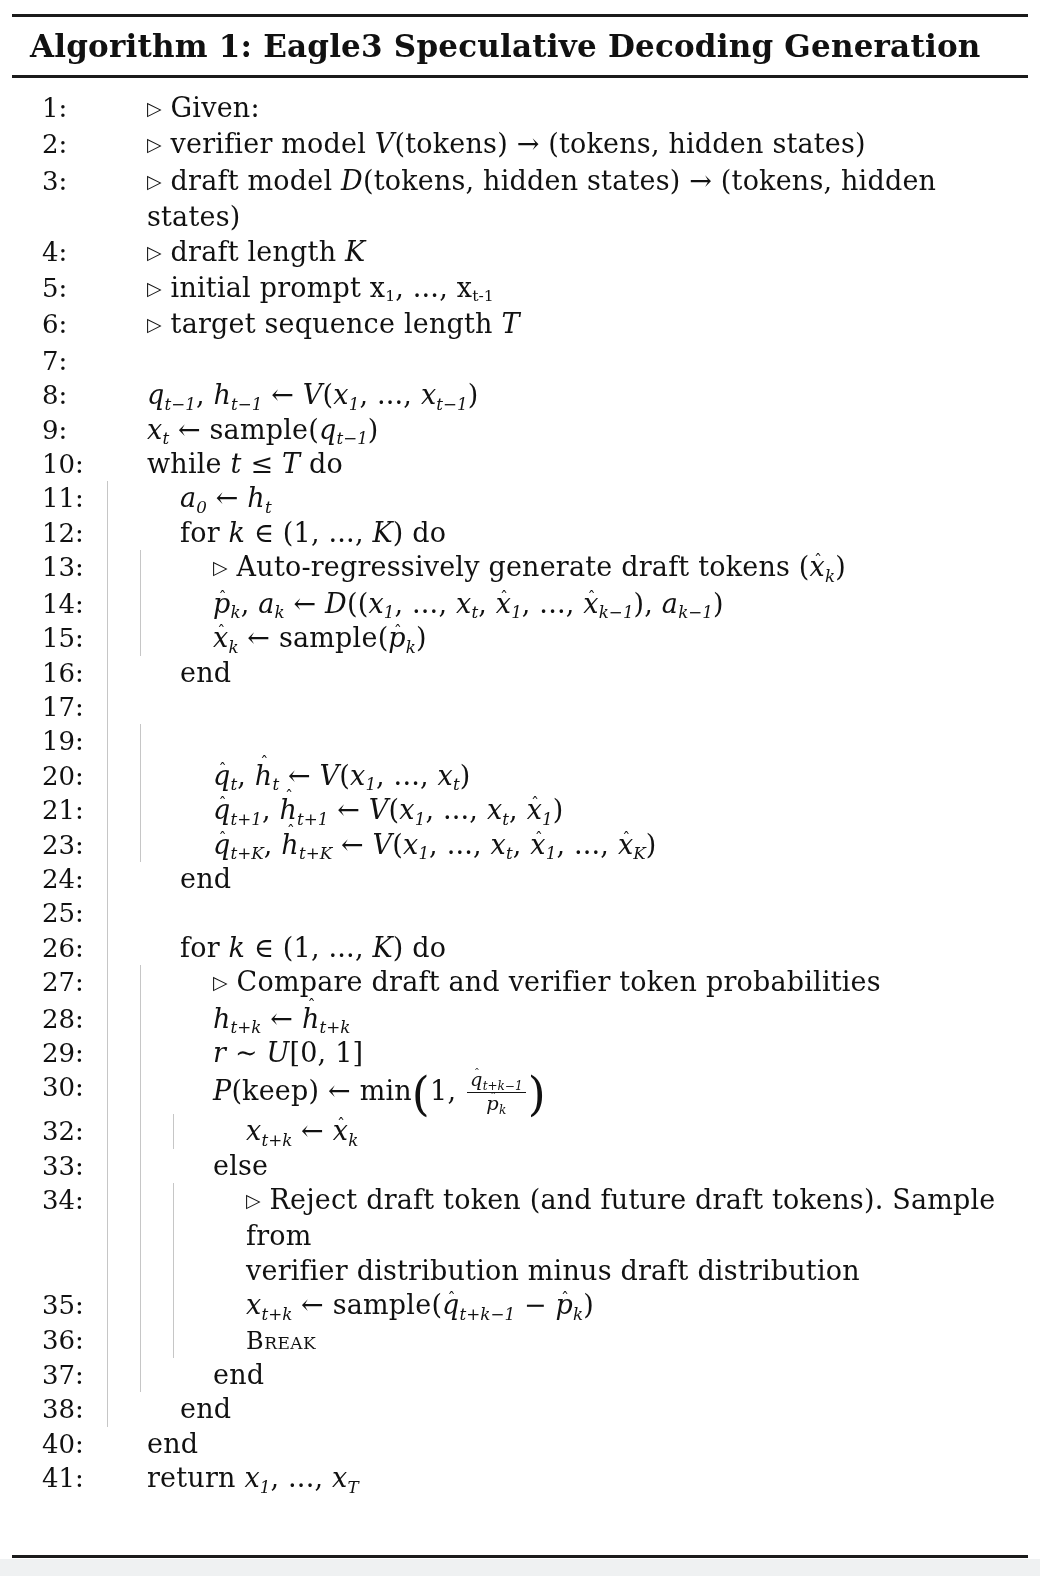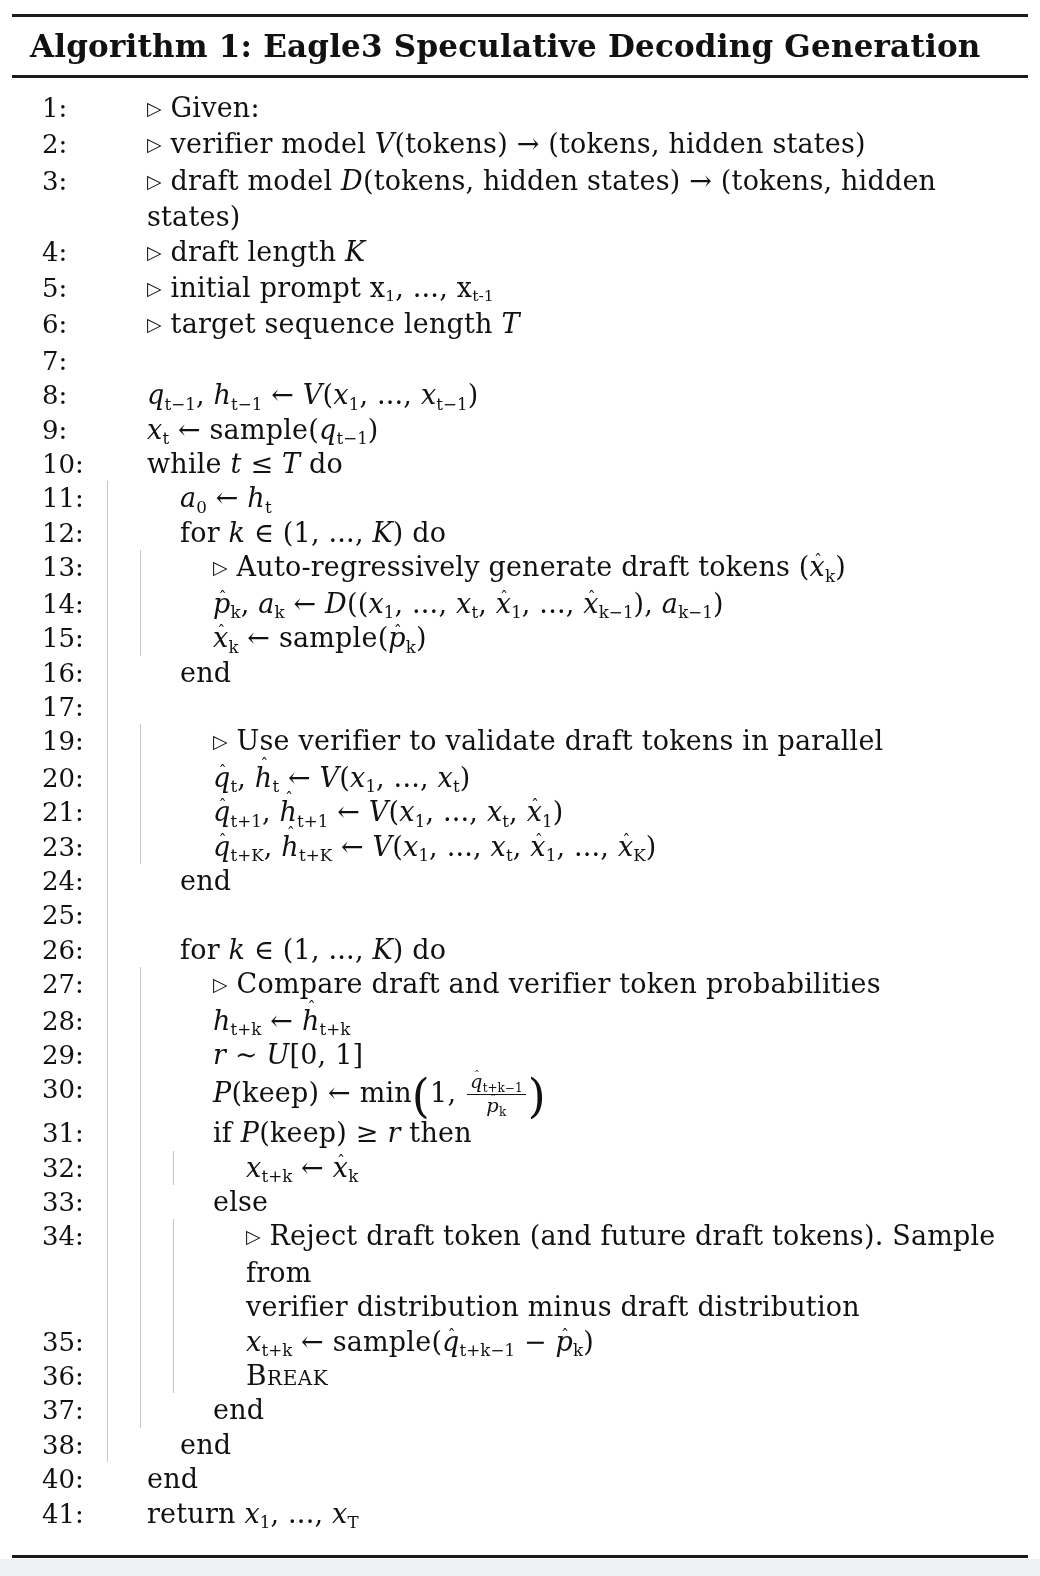--- a/index.html
+++ b/index.html
@@ -20,22 +20,22 @@
     flex:0 0 88px;box-sizing:border-box;padding-left:30px;
     font-size:26px;line-height:34.4px;
   }
   .lbody{display:flex;align-items:stretch;flex:1;min-width:0;}
   .g{flex:0 0 25px;margin-left:7px;border-left:1.5px solid var(--guide,#c6c6c6);}
   .txt{font-size:27px;line-height:34.4px;letter-spacing:.2px;margin-left:47px;}
   .n{font-style:normal;}
   .i{font-style:italic;}
   .b{font-weight:normal;}
   .tri{font-family:"DejaVu Sans","Liberation Sans",sans-serif;font-size:19px;position:relative;top:-2px;}
-  .sc{font-variant:small-caps;font-size:28px;letter-spacing:.5px;}
-  .sub{font-size:.62em;position:relative;top:.33em;line-height:0;letter-spacing:0;}
+  .sc{font-variant:small-caps;font-size:24px;letter-spacing:.5px;}
+  .sub{font-size:.62em;font-style:italic;position:relative;top:.33em;line-height:0;letter-spacing:0;}
   .subn{font-size:.58em;font-style:normal;position:relative;top:.28em;line-height:0;letter-spacing:0;}
   .big{font-size:46px;line-height:34.4px;vertical-align:middle;position:relative;top:1px;}
   .frac{display:inline-block;text-align:center;vertical-align:-9px;font-size:.72em;line-height:1.05;margin:0 2px;}
   .fn{display:block;padding:0 3px 1px;}
   .fd{display:block;border-top:1.6px solid #151515;padding:1px 3px 0;}
   .ih{display:inline-block;position:relative;font-style:italic;}
   .hm{position:absolute;left:55%;transform:translateX(-50%);font-size:.6em;font-style:normal;line-height:1;top:3px;}
   .ih.tall .hm{top:-4px;}
   .frac .hm{top:-2px;}
   .bottom-rule{position:absolute;left:12px;right:12px;top:1555px;height:3px;background:var(--rule,#1b1b1b);}
@@ -159,21 +159,20 @@
         <div class="lbody">
           <span class="g"></span>
           <div class="txt"></div>
         </div>
       </div>
       <div class="line">
         <span class="num">19:</span>
         <div class="lbody">
           <span class="g"></span>
           <span class="g"></span>
-          <div class="txt"><span class="tri">▷</span><span class="n"> Use verifier to validate draft tokens in parallel</span></div>
         </div>
       </div>
       <div class="line">
         <span class="num">20:</span>
         <div class="lbody">
           <span class="g"></span>
           <span class="g"></span>
           <div class="txt"><span class="ih"><span class="hm">ˆ</span><span class="ltr">q</span></span><span class="sub">t</span><span class="n">, </span><span class="ih tall"><span class="hm">ˆ</span><span class="ltr">h</span></span><span class="sub">t</span><span class="n"> ← </span><span class="i">V</span><span class="n">(</span><span class="i">x</span><span class="sub">1</span><span class="n">, ..., </span><span class="i">x</span><span class="sub">t</span><span class="n">)</span></div>
         </div>
       </div>
@@ -237,28 +236,20 @@
           <span class="g"></span>
           <div class="txt"><span class="i">r</span><span class="n"> ∼ </span><span class="i">U</span><span class="n">[0, 1]</span></div>
         </div>
       </div>
       <div class="line">
         <span class="num">30:</span>
         <div class="lbody">
           <span class="g"></span>
           <span class="g"></span>
           <div class="txt"><span class="i">P</span><span class="n">(keep) ← min</span><span class="big">(</span><span class="n">1, </span><span class="frac"><span class="fn"><span class="ih"><span class="hm">ˆ</span><span class="ltr">q</span></span><span class="sub">t+k−1</span></span><span class="fd"><span class="ih"><span class="hm">ˆ</span><span class="ltr">p</span></span><span class="sub">k</span></span></span><span class="big">)</span></div>
-        </div>
-      </div>
-      <div class="line">
-        <span class="num">31:</span>
-        <div class="lbody">
-          <span class="g"></span>
-          <span class="g"></span>
-          <div class="txt"><span class="b">if </span><span class="i">P</span><span class="n">(keep) ≥ </span><span class="i">r</span><span class="b"> then</span></div>
         </div>
       </div>
       <div class="line">
         <span class="num">32:</span>
         <div class="lbody">
           <span class="g"></span>
           <span class="g"></span>
           <span class="g"></span>
           <div class="txt"><span class="i">x</span><span class="sub">t+k</span><span class="n"> ← </span><span class="ih"><span class="hm">ˆ</span><span class="ltr">x</span></span><span class="sub">k</span></div>
         </div>

